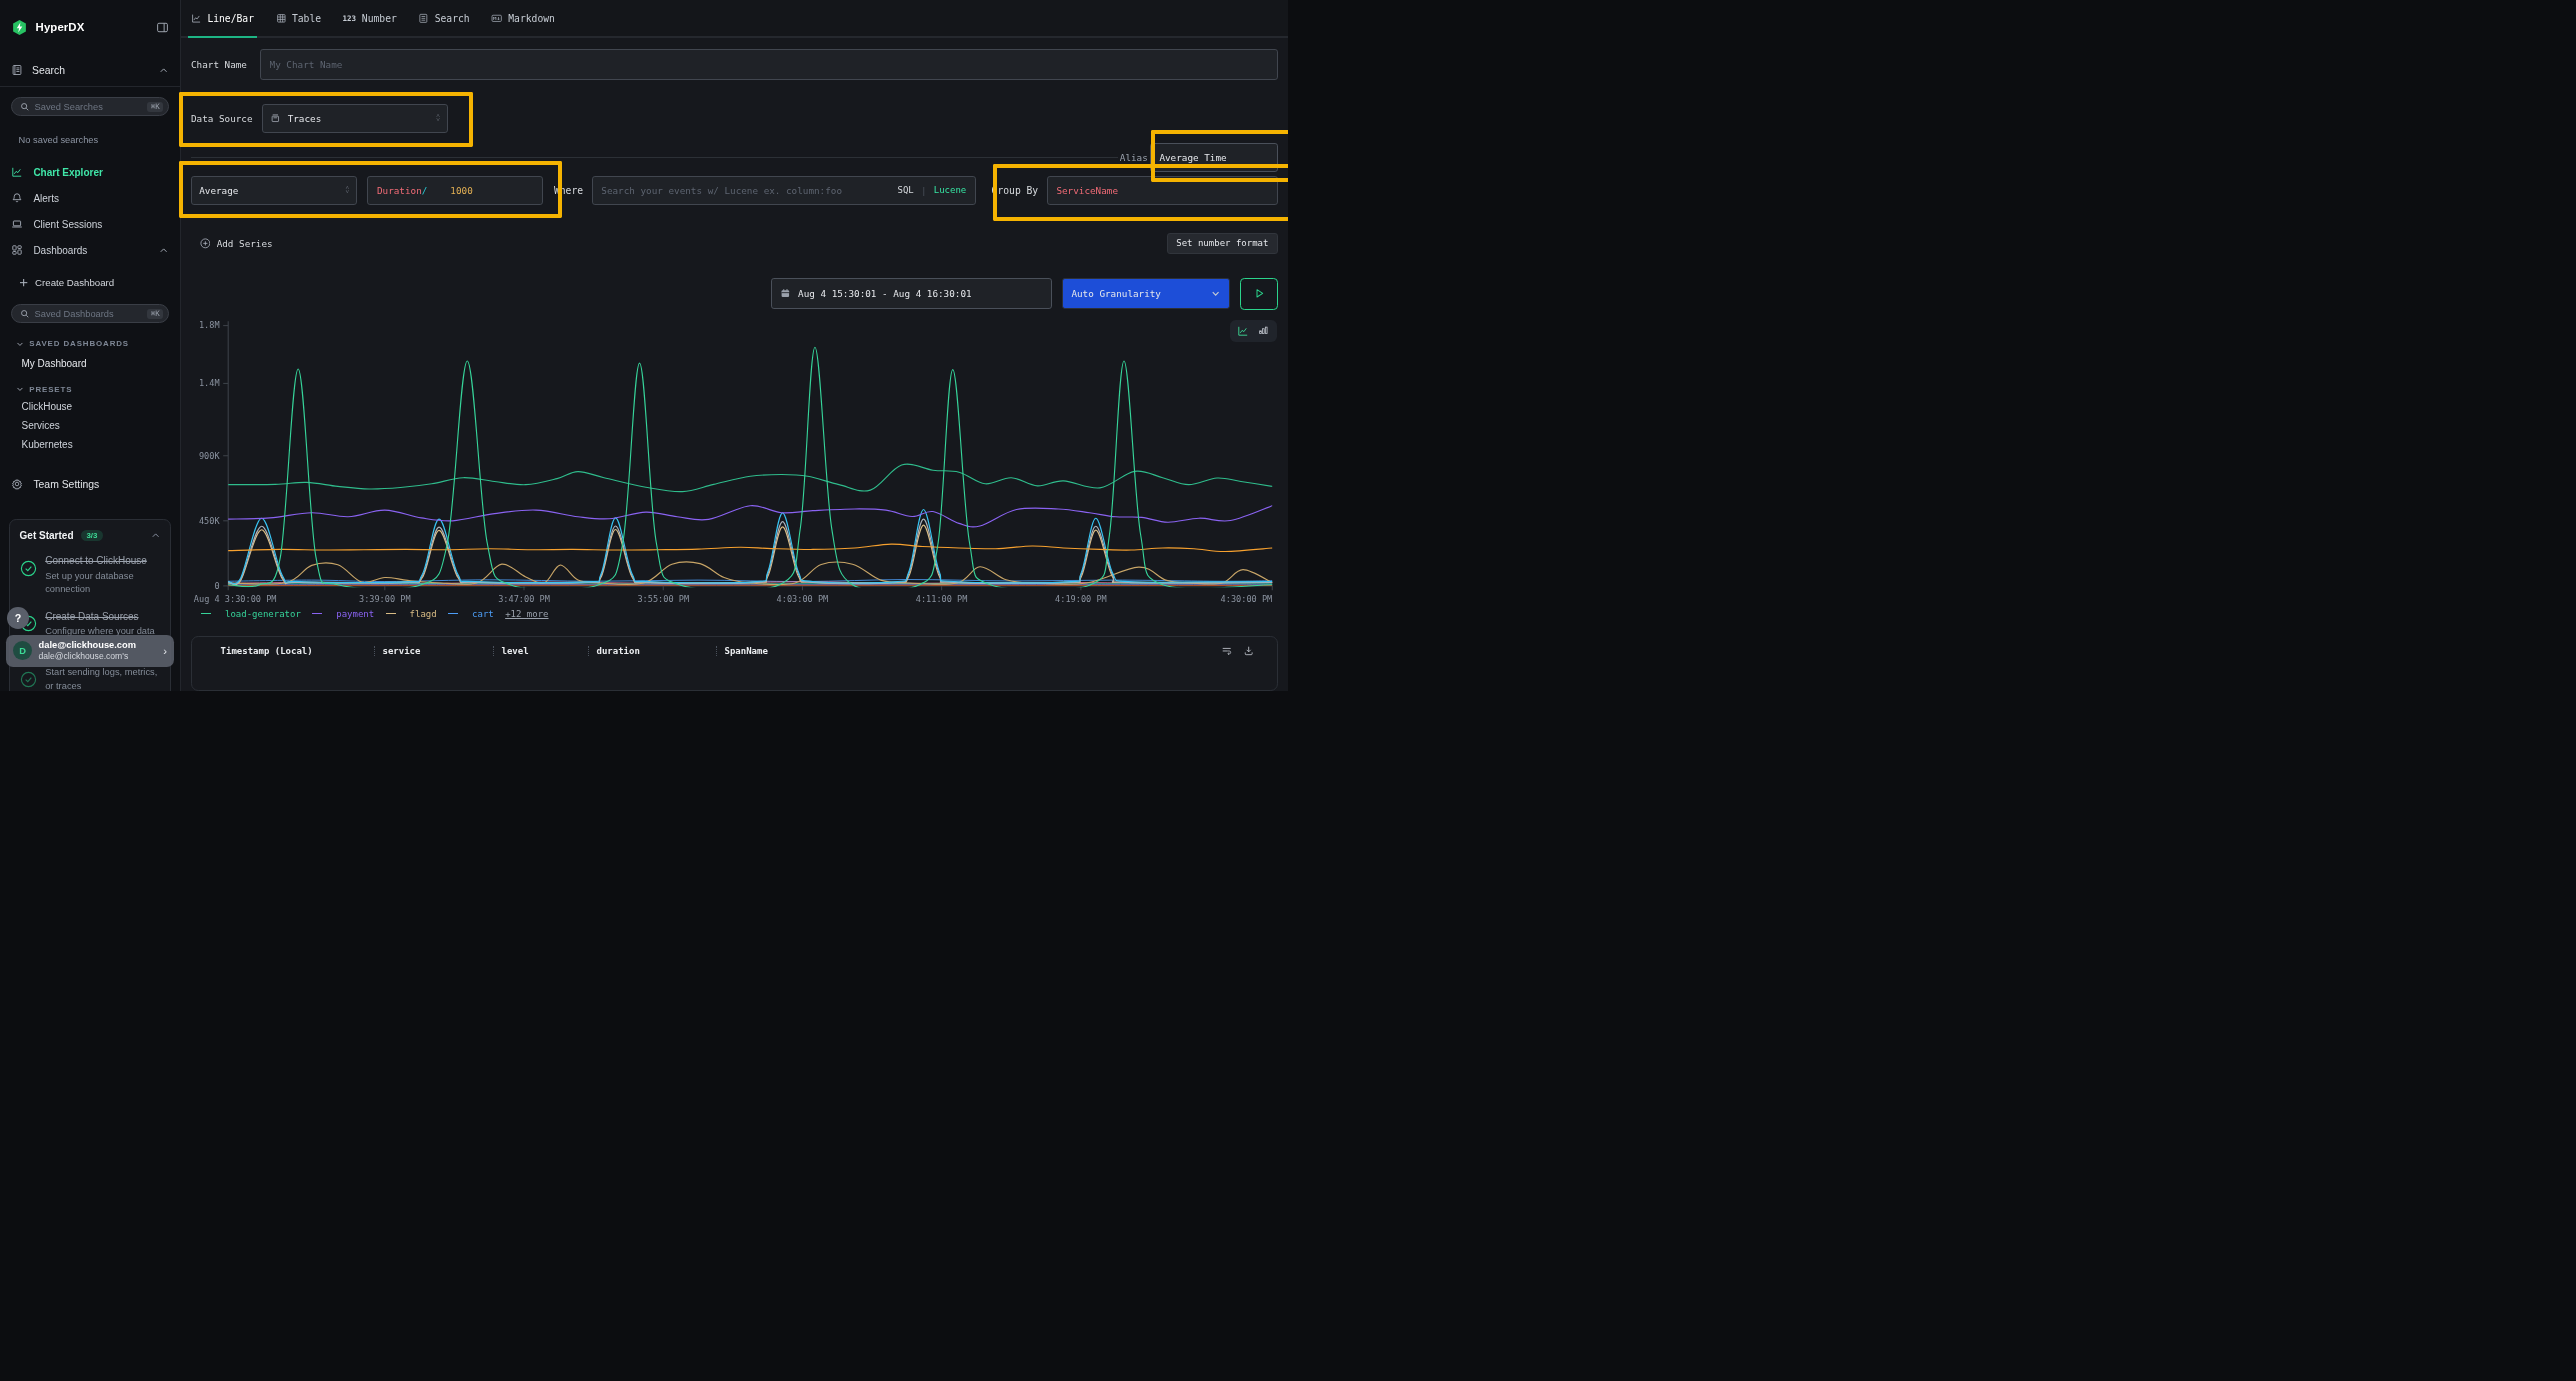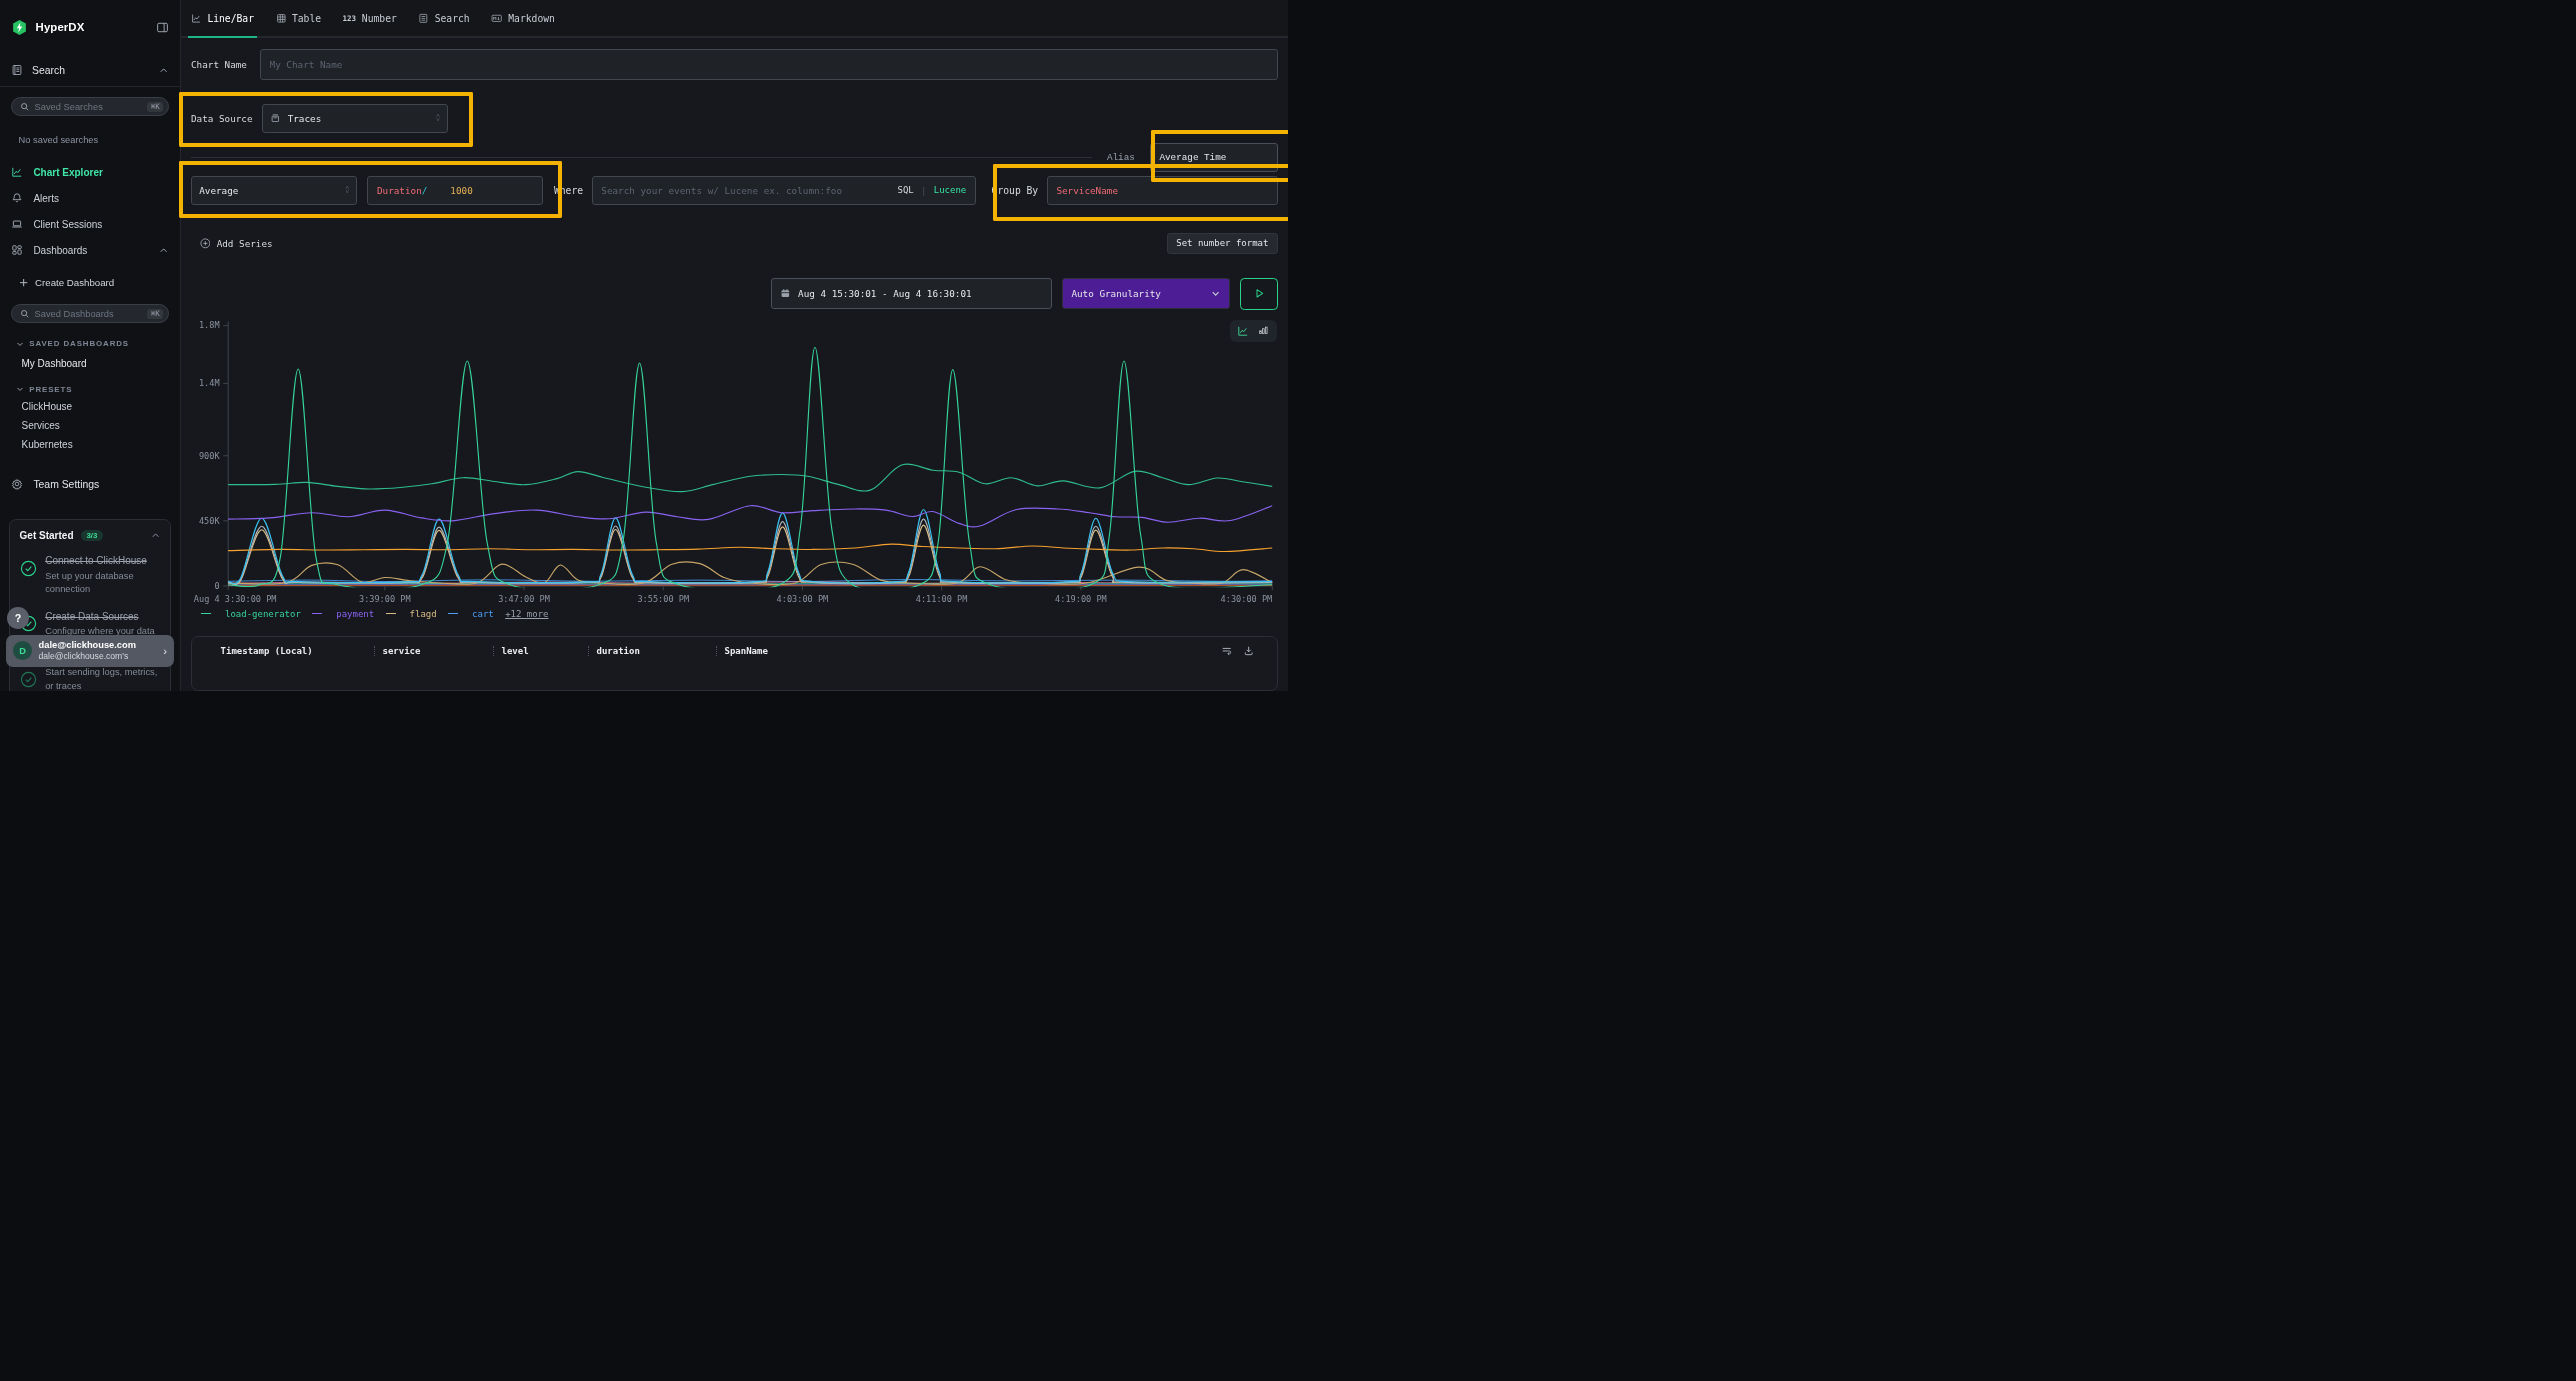--- a/index.html
+++ b/index.html
@@ -78,21 +78,21 @@
   input.field{outline:none;}
   input.field::placeholder{color:#5d6470;}
   .r-chartname{margin-top:10.7px;gap:13px;}
   .r-chartname input{flex:1;background:#1f2227;}
   .r-datasource{margin-top:24px;gap:9px;}
   .select{background:#1f2227;border:0.7px solid #41464f;border-radius:2.9px;height:27px;
           display:flex;align-items:center;gap:7.2px;padding:0 7.2px;font-size:9.3px;
           color:#e6e8ec;cursor:pointer;}
   .select .val{flex:1;}
   .updown{display:flex;flex-direction:column;color:#7c8490;line-height:4.3px;font-size:6.4px;}
-  .r-alias{margin-top:10px;gap:15px;font-family:Liberation Mono, monospace;}
+  .r-alias{margin-top:10px;gap:2px;}
   .hline{flex:1;border-top:0.7px solid #2c3036;}
   .alias-input{width:109px;height:27px;}
   .r-series{margin-top:4.3px;gap:0;}
   .sel-agg{width:150px;gap:22px;}
   .code-box{width:156px;height:27px;margin-left:10px;}
   .where-lbl{margin:0 8.6px 0 11.4px;font-size:9.7px;}
   .where-box{flex:1;height:27px;margin-right:15.7px;gap:7.2px;}
   .where-box .ph{flex:1;color:#5d6470;font-size:9.3px;white-space:nowrap;overflow:hidden;}
   .lang{font-size:9px;color:#d7dade;cursor:pointer;}
   .lang.lucene{color:#36e3a2;}
@@ -102,21 +102,21 @@
   .tok-field{color:#f06b76;}
   .tok-op{color:#2bc9d4;}
   .tok-num{color:#e3b054;margin-left:23px;}
   .r-actions{margin-top:28px;}
   .add-series{display:flex;align-items:center;gap:6.4px;font-size:9.3px;color:#d7dade;
               margin-left:8.6px;cursor:pointer;}
   .btn{background:#26292f;border:0.7px solid #31353c;border-radius:2.9px;color:#e6e8ec;
        font-size:9px;padding:4.3px 8.6px;cursor:pointer;}
   .r-toolbar{margin-top:24px;justify-content:flex-end;gap:10px;}
   .date-box{width:262px;height:29px;border-color:#4a505a;gap:7.2px;cursor:pointer;}
-  .gran-box{width:149px;height:29px;background:#4c1d95;border-color:#2c3037;gap:18px;
+  .gran-box{width:149px;height:29px;background:#1d4ed8;border-color:#2c3037;gap:18px;
             cursor:pointer;}
   .play-btn{width:36px;height:30px;border:1.1px solid #2bd48c;border-radius:4.3px;background:#15181d;
             display:flex;align-items:center;justify-content:center;cursor:pointer;}
   .chart-wrap{margin-top:7.2px;position:relative;}
   .chart-toggle{position:absolute;top:2.9px;right:1.4px;background:#20242b;border-radius:5.7px;
                 display:flex;align-items:center;gap:8.6px;padding:5px 7.9px;z-index:3;}
   .chart-toggle .tg{cursor:pointer;display:flex;}
   .legend{display:flex;align-items:center;gap:11.4px;margin:2.9px 0 0 10px;
           font-size:9px;}
   .legend-item{display:flex;align-items:center;gap:14px;cursor:pointer;}

